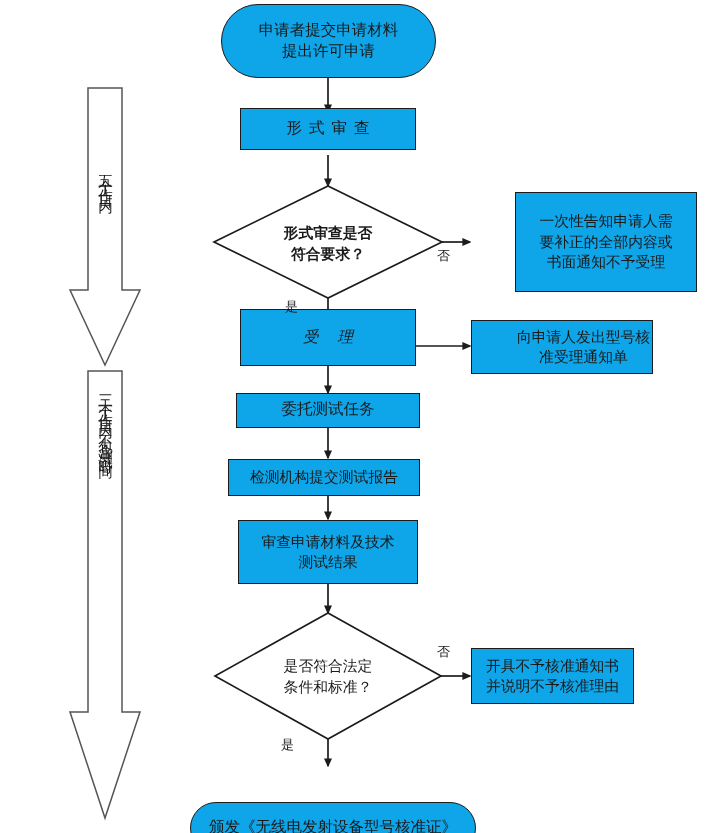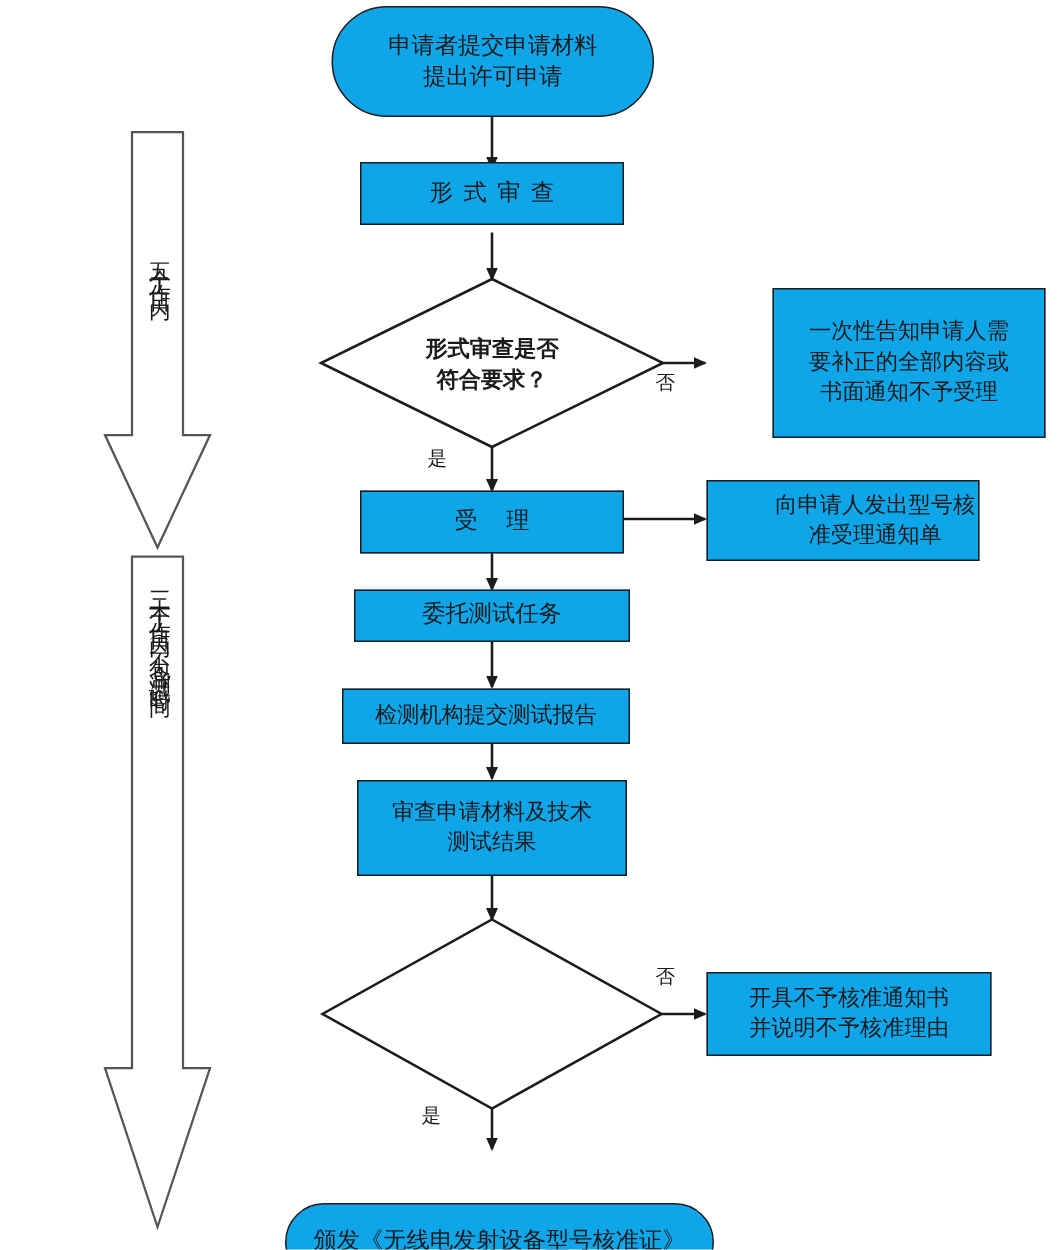--- a/index.html
+++ b/index.html
@@ -91,21 +91,21 @@
     <span class="txt">形式审查是否
 符合要求？</span>
   </div>
 
   <div class="node rect" style="left:471px;top:192px;width:182px;height:100px;margin-left:44px;">
     <span class="txt t15">一次性告知申请人需
 要补正的全部内容或
 书面通知不予受理</span>
   </div>
 
-  <div class="node rect" style="left:240px;top:327px;width:176px;height:42px;">
+  <div class="node rect" style="left:240px;top:309px;width:176px;height:57px;font-style:italic;">
     <span class="txt t16 spaced">受 理</span>
   </div>
 
   <div class="node rect" style="left:471px;top:320px;width:182px;height:54px;padding-left:43px;">
     <span class="txt t15">向申请人发出型号核
 准受理通知单</span>
   </div>
 
   <div class="node rect" style="left:236px;top:393px;width:184px;height:35px;font-family:Liberation Mono, monospace;">
     <span class="txt t16">委托测试任务</span>
@@ -113,22 +113,26 @@
 
   <div class="node rect" style="left:238px;top:520px;width:180px;height:64px;">
     <span class="txt t15">审查申请材料及技术
 测试结果</span>
   </div>
 
   <div class="node rect" style="left:228px;top:459px;width:192px;height:37px;">
     <span class="txt t15">检测机构提交测试报告</span>
   </div>
 
+  <div class="diamond-label" style="left:248px;top:648px;width:160px;height:56px;">
+    <span class="txt">是否符合法定
+条件和标准？</span>
+  </div>
 
-  <div class="node rect" style="left:471px;top:648px;width:190px;height:56px;">
+  <div class="node rect" style="left:471px;top:648px;width:163px;height:56px;">
     <span class="txt t15">开具不予核准通知书
 并说明不予核准理由</span>
   </div>
 
   <div class="node stadium" style="left:190px;top:765px;width:286px;height:52px;margin-top:37px;">
     <span class="txt t16">颁发《无线电发射设备型号核准证》</span>
   </div>
 
   <div class="edge-label" style="left:285px;top:300px;">是</div>
 

